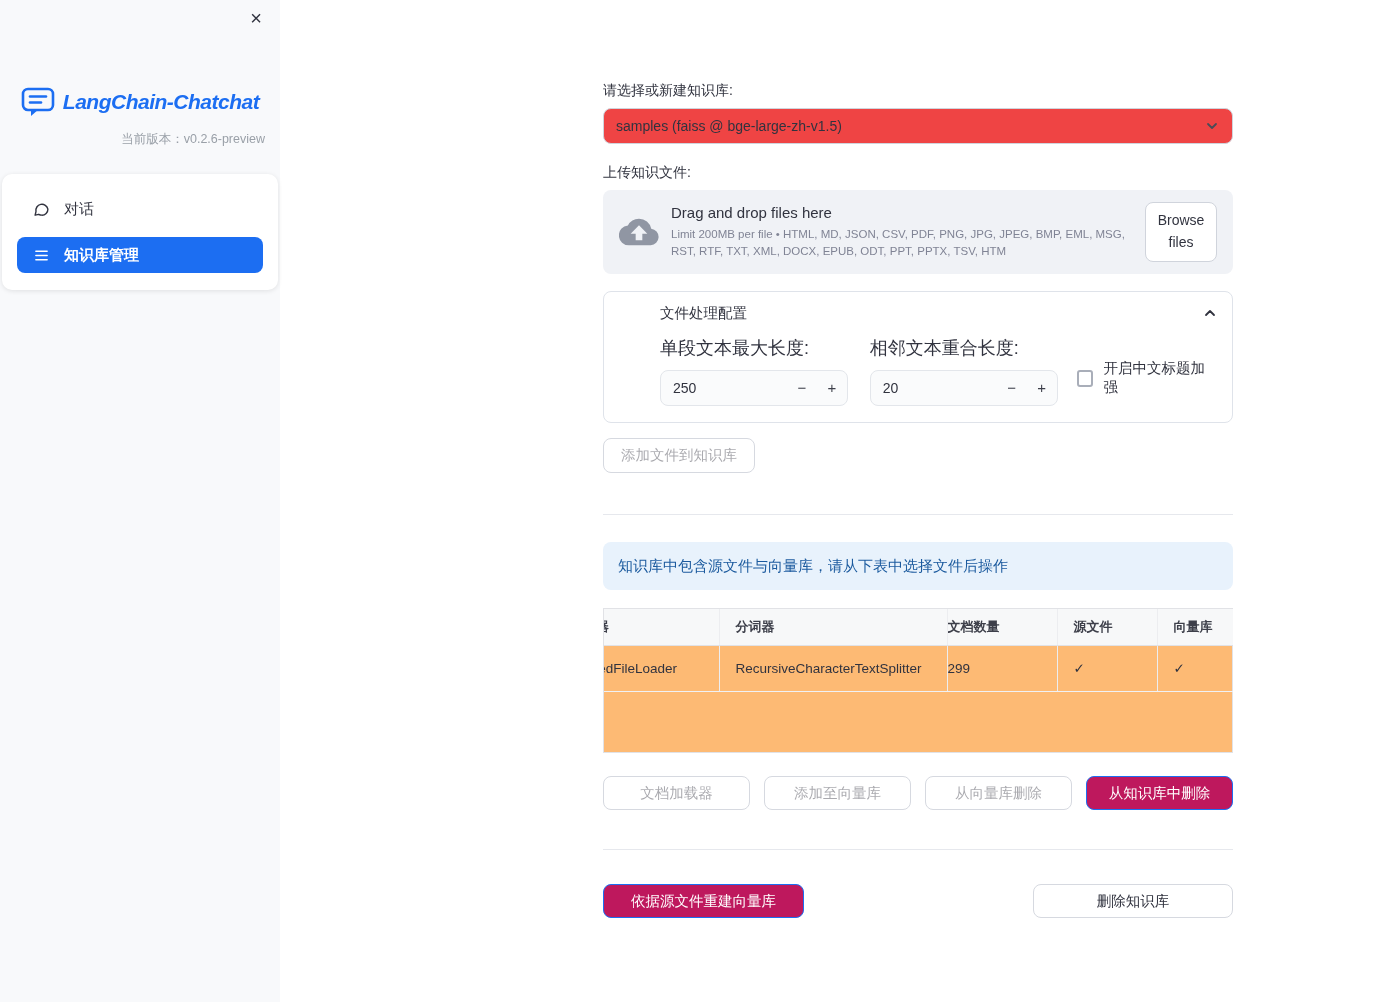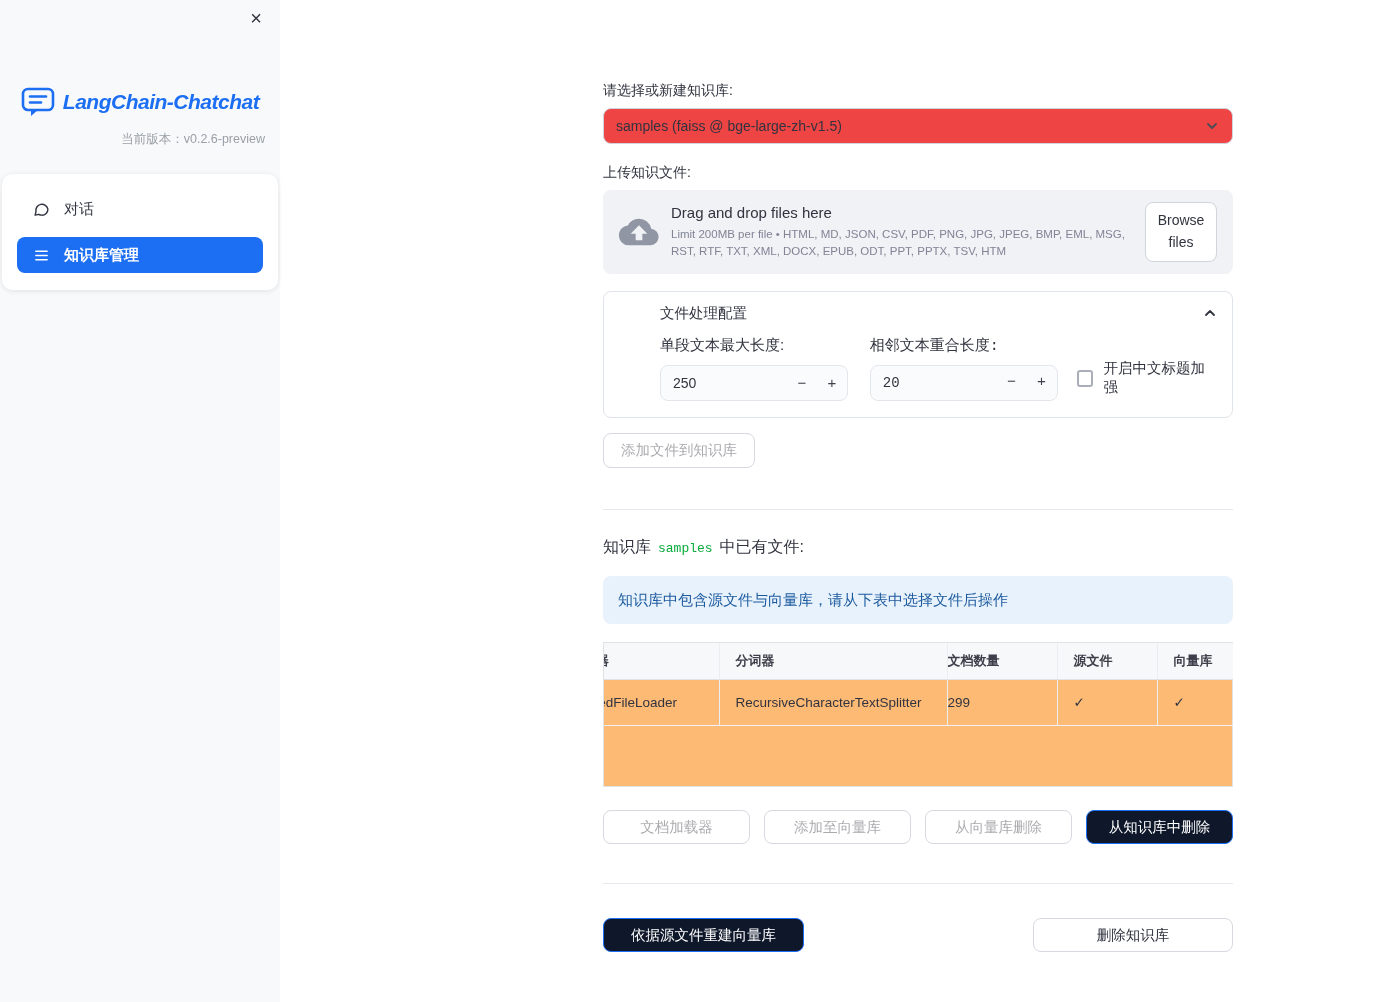--- a/index.html
+++ b/index.html
@@ -34,34 +34,34 @@
   .up-title { font-size:15px; color:#31333f; margin-bottom:5px; }
   .up-limit { font-size:11.5px; color:#808495; line-height:1.45; max-width:476px; }
   .browse-btn { width:72px; min-height:54px; background:#ffffff; border:1px solid #d0d4dc; border-radius:8px;
     font-size:14px; color:#31333f; text-align:center; padding:7px 6px; cursor:pointer; line-height:1.55; }
 
   .expander { margin-top:17px; border:1px solid #dfe3ea; border-radius:8px;padding-left:42px; }
   .exp-header { height:42px; display:flex; align-items:center; justify-content:space-between;
     padding:0 14px; cursor:pointer; font-size:14.5px; }
   .exp-body { padding:2px 14px 16px 14px; display:flex; }
   .num-group { width:190px; }
-  .num-group + .num-group { margin-left:22px;font-family:Liberation Mono, monospace; }
-  .num-label { font-size:15px; margin-bottom:10px; }
+  .num-group + .num-group { margin-left:22px; }
+  .num-label { font-size:18px; margin-bottom:10px; }
   .num-input { height:36px; display:flex; align-items:stretch; background:#fafbfc;
     border:1px solid #e3e6eb; border-radius:8px; overflow:hidden; }
   .num-val { flex:1; font-size:14px; line-height:34px; padding-left:12px; }
   .num-btn { width:30px; text-align:center; line-height:34px; font-size:15px; color:#3d3f4a; cursor:pointer; }
   .check-wrap { margin-left:19px; margin-top:24px; height:36px; display:flex; align-items:center; }
   .checkbox-box { width:17px; height:17px; border:2px solid #a9aeb9; border-radius:3px; background:#ffffff; cursor:pointer; }
   .check-label { margin-left:10px; font-size:14.5px; }
 
   .btn { display:inline-block; border-radius:8px; font-size:14.5px; text-align:center; cursor:pointer;
     background:#ffffff; border:1px solid #d6d9e0; color:#31333f; }
   .btn.disabled { color:rgba(49,51,63,0.42); cursor:default; }
-  .btn.primary { background:#0f172a; border:1px solid #1c6ef2; color:#ffffff; }
+  .btn.primary { background:#be185d; border:1px solid #1c6ef2; color:#ffffff; }
   .add-btn { margin-top:15px; height:35px; line-height:33px; padding:0 17px; }
 
   hr.divider { border:none; border-top:1px solid #e6e8ed; }
   .div1 { margin:41px 0 27px 0; }
   .div2 { margin:39px 0 0 0; }
 
   .kb-line { font-size:16px; display:flex; align-items:baseline; gap:7px; }
   .kb-code { font-family:"Liberation Mono","DejaVu Sans Mono",monospace; font-size:13px; color:#09ab3b; }
 
   .info-box { margin-top:18px; height:48px; background:#e8f2fc; border-radius:8px;
@@ -188,25 +188,20 @@
         <span class="checkbox-box"></span>
         <span class="check-label">开启中文标题加强</span>
       </div>
     </div>
   </div>
 
   <div class="btn disabled add-btn">添加文件到知识库</div>
 
   <hr class="divider div1">
 
-  <div class="kb-line">
-    <span>知识库</span>
-    <span class="kb-code">samples</span>
-    <span>中已有文件:</span>
-  </div>
 
   <div class="info-box">
     <span>知识库中包含源文件与向量库，请从下表中选择文件后操作</span>
   </div>
 
   <div class="grid">
     <table>
       <colgroup>
         <col class="col1">
           <col class="col2">

